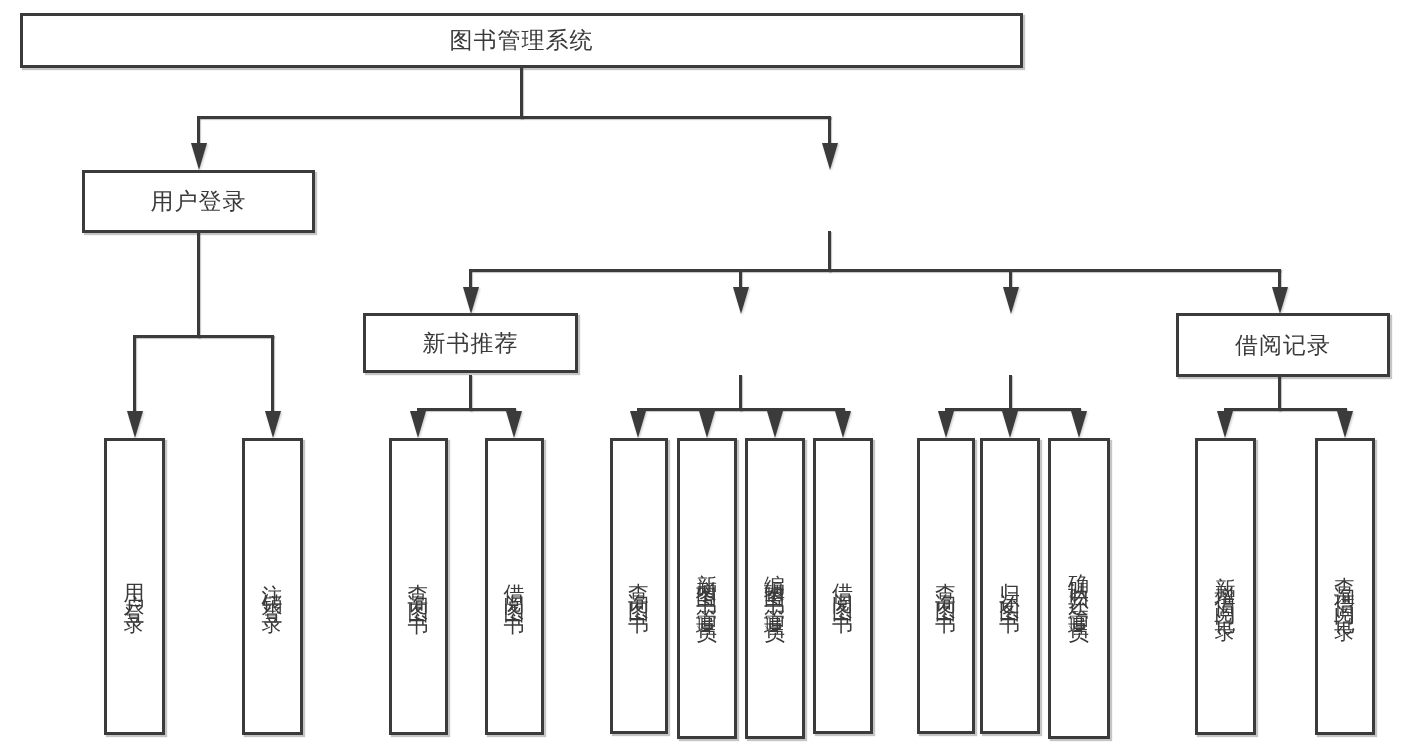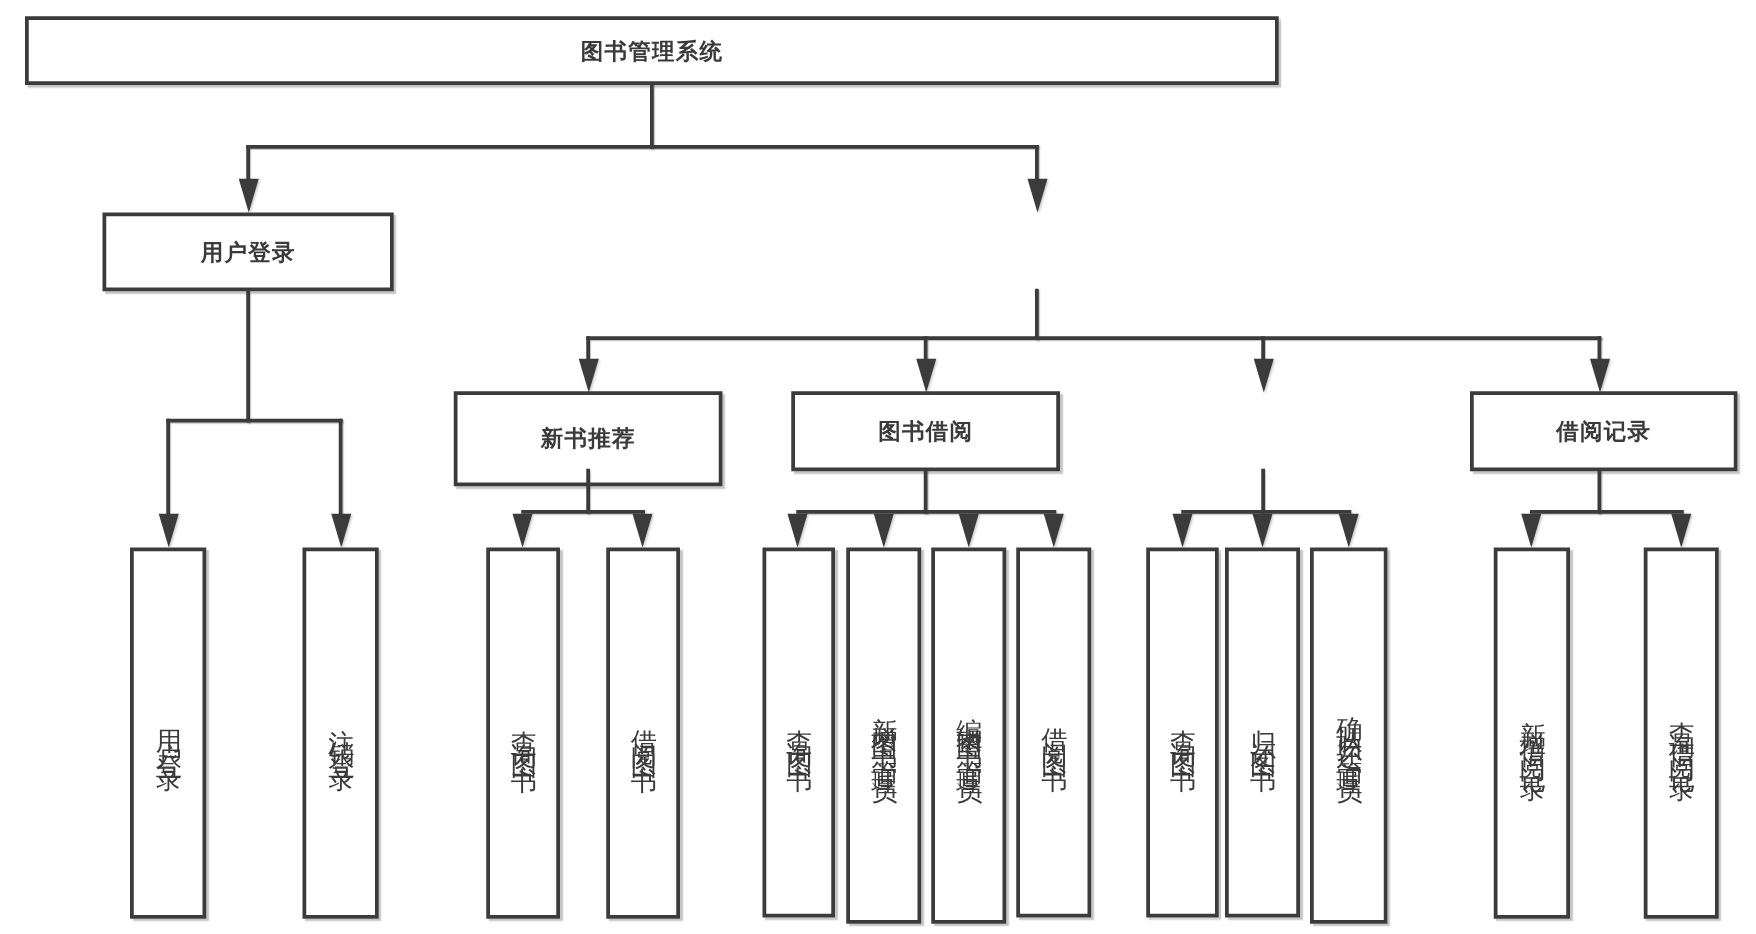--- a/index.html
+++ b/index.html
@@ -5,21 +5,21 @@
   html,body{margin:0;padding:0;background:#ffffff;}
   #canvas{
     position:relative;width:1405px;height:747px;background:#ffffff;overflow:hidden;
     font-family:"Liberation Sans","DejaVu Sans",sans-serif;color:#3a3a3a;
   }
   .node{
     position:absolute;box-sizing:border-box;background:#ffffff;
     border:3px solid #3b3b3b;box-shadow:2px 2px 1px rgba(90,90,90,0.35);
     display:flex;align-items:center;justify-content:center;
   }
-  .hlabel{font-size:18px;letter-spacing:1px;white-space:nowrap;font-weight:bold;}
+  .hlabel{font-size:23px;letter-spacing:1px;white-space:nowrap;}
   .vnode span{
     writing-mode:vertical-lr;text-orientation:mixed;
     font-size:21px;letter-spacing:10px;line-height:1;white-space:nowrap;
   }
   .vnode.tight span{letter-spacing:7px;}
   .vnode.mid span{letter-spacing:9px;}
   .line{position:absolute;background:#3b3b3b;box-shadow:1px 1px 1px rgba(90,90,90,0.35);}
   .arrow{
     position:absolute;width:0;height:0;
     border-left:8px solid transparent;border-right:8px solid transparent;
@@ -33,22 +33,21 @@
 </style>
 </head>
 <body>
 
 <div id="canvas">
 
   <div class="node hlabel" style="left:20px;top:13px;width:1003px;height:55px;">图书管理系统</div>
 
   <div class="node hlabel" style="left:82px;top:170px;width:233px;height:63px;">用户登录</div>
 
-  <div class="node hlabel" style="left:363px;top:313px;width:215px;height:76px;">新书推荐</div>
-  <div class="node hlabel" style="left:633px;top:313px;width:215px;height:64px;">图书借阅</div>
+  <div class="node hlabel" style="left:363px;top:313px;width:215px;height:60px;">新书推荐</div>
   <div class="node hlabel" style="left:1176px;top:313px;width:214px;height:64px;">借阅记录</div>
 
   <div class="node vnode" style="left:104px;top:438px;width:61px;height:297px;">
     <span>用户登录</span>
   </div>
   <div class="node vnode" style="left:242px;top:438px;width:61px;height:297px;">
     <span>注销登录</span>
   </div>
 
   <div class="node vnode" style="left:389px;top:438px;width:59px;height:297px;">

